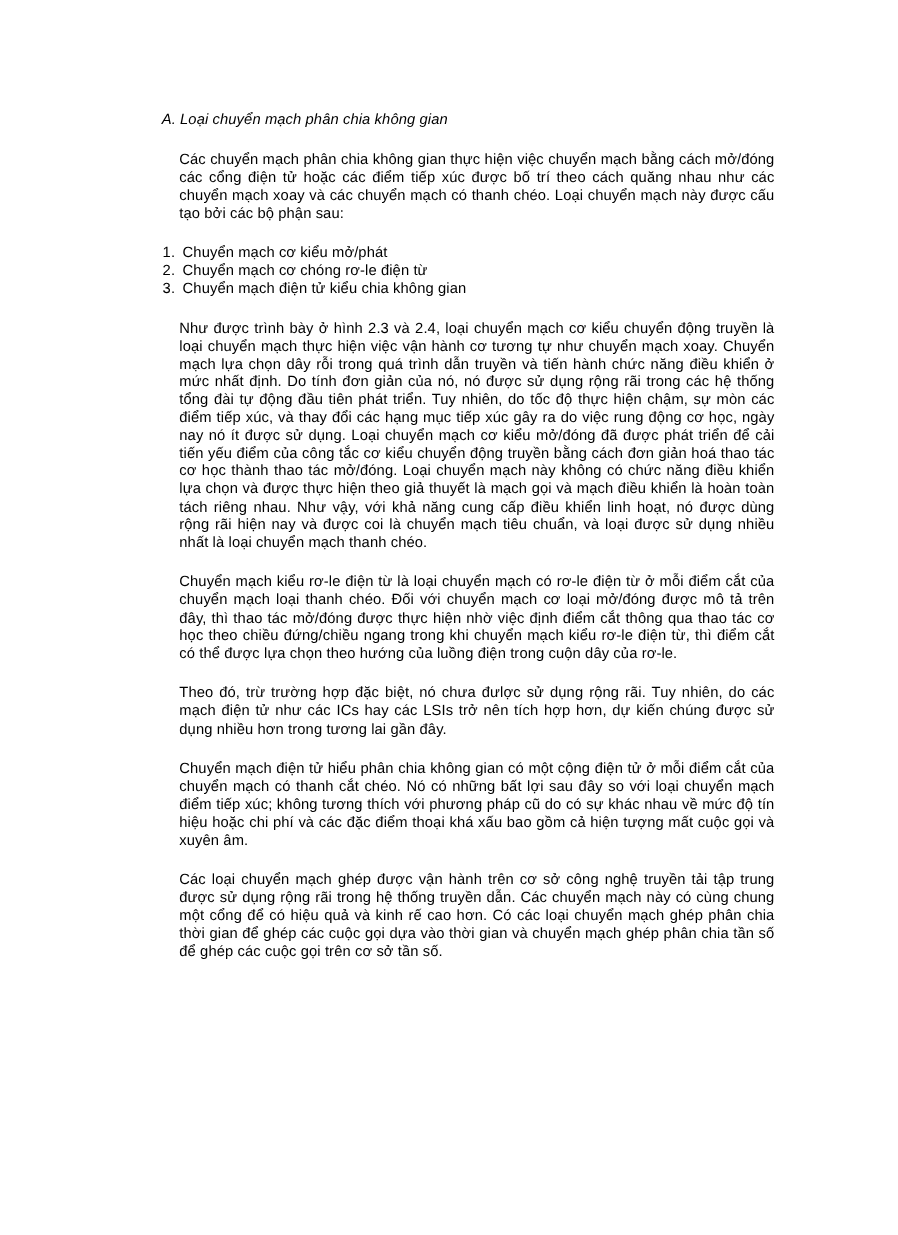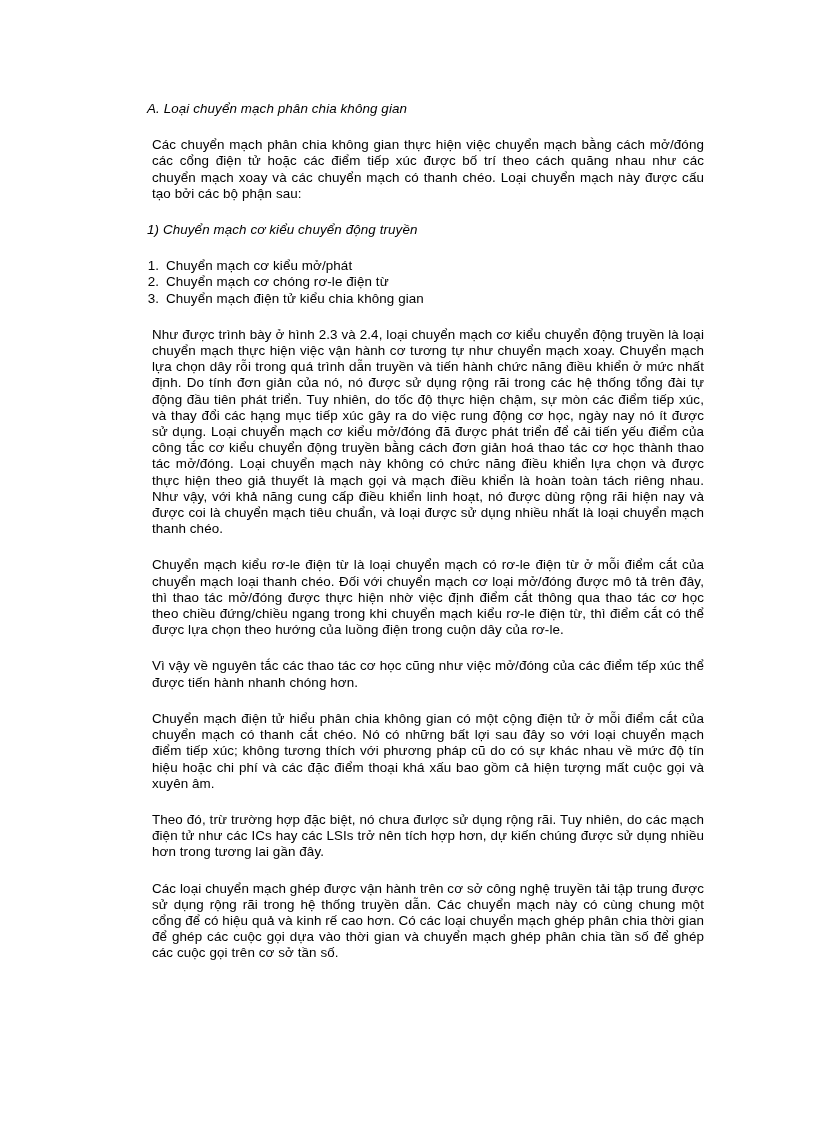--- a/index.html
+++ b/index.html
@@ -25,21 +25,21 @@
     line-height: 16.2px;
     text-align: justify;
     letter-spacing: 0.1px;
   }
   .heading {
     font-style: italic;
     text-align: left;
     margin: 0 0 20px 0;
   }
   .para {
-    margin: 0 0 20px 5px;
+    margin: 0 0 20px 16px;
   }
   ol.num-list {
     margin: 0 0 20px -6px;
     padding-left: 22px;
     text-align: left;
   }
   ol.num-list li {
     padding-left: 3px;
   }
   .page-break-dots {
@@ -59,37 +59,35 @@
 <body>
 
 <div class="page">
 
   <div class="doc-body">
 
     <p class="heading">A. Loại chuyển mạch phân chia không gian</p>
 
     <p class="para">Các chuyển mạch phân chia không gian thực hiện việc chuyển mạch bằng cách mở/đóng các cổng điện tử hoặc các điểm tiếp xúc được bố trí theo cách quăng nhau như các chuyển mạch xoay và các chuyển mạch có thanh chéo. Loại chuyển mạch này được cấu tạo bởi các bộ phận sau:</p>
 
-    <p class="heading">1) Chuyển mạch cơ kiểu chuyển động truyền</p>
 
     <ol class="num-list">
       <li>Chuyển mạch cơ kiểu mở/phát</li>
       <li>Chuyển mạch cơ chóng rơ-le điện từ</li>
       <li>Chuyển mạch điện tử kiểu chia không gian</li>
     </ol>
 
     <p class="para">Như được trình bày ở hình 2.3 và 2.4, loại chuyển mạch cơ kiểu chuyển động truyền là loại chuyển mạch thực hiện việc vận hành cơ tương tự như chuyển mạch xoay. Chuyển mạch lựa chọn dây rỗi trong quá trình dẫn truyền và tiến hành chức năng điều khiển ở mức nhất định. Do tính đơn giản của nó, nó được sử dụng rộng rãi trong các hệ thống tổng đài tự động đầu tiên phát triển. Tuy nhiên, do tốc độ thực hiện chậm, sự mòn các điểm tiếp xúc, và thay đổi các hạng mục tiếp xúc gây ra do việc rung động cơ học, ngày nay nó ít được sử dụng. Loại chuyển mạch cơ kiểu mở/đóng đã được phát triển để cải tiến yếu điểm của công tắc cơ kiểu chuyển động truyền bằng cách đơn giản hoá thao tác cơ học thành thao tác mở/đóng. Loại chuyển mạch này không có chức năng điều khiển lựa chọn và được thực hiện theo giả thuyết là mạch gọi và mạch điều khiển là hoàn toàn tách riêng nhau. Như vậy, với khả năng cung cấp điều khiển linh hoạt, nó được dùng rộng rãi hiện nay và được coi là chuyển mạch tiêu chuẩn, và loại được sử dụng nhiều nhất là loại chuyển mạch thanh chéo.</p>
 
     <p class="para">Chuyển mạch kiểu rơ-le điện từ là loại chuyển mạch có rơ-le điện từ ở mỗi điểm cắt của chuyển mạch loại thanh chéo. Đối với chuyển mạch cơ loại mở/đóng được mô tả trên đây, thì thao tác mở/đóng được thực hiện nhờ việc định điểm cắt thông qua thao tác cơ học theo chiều đứng/chiều ngang trong khi chuyển mạch kiểu rơ-le điện từ, thì điểm cắt có thể được lựa chọn theo hướng của luồng điện trong cuộn dây của rơ-le.</p>
 
-    <p class="para">Vì vậy về nguyên tắc các thao tác cơ học cũng như việc mở/đóng của các điểm tếp xúc thể được tiến hành nhanh chóng hơn.</p>
+
+    <p class="para">Theo đó, trừ trường hợp đặc biệt, nó chưa đưlợc sử dụng rộng rãi. Tuy nhiên, do các mạch điện tử như các ICs hay các LSIs trở nên tích hợp hơn, dự kiến chúng được sử dụng nhiều hơn trong tương lai gần đây.</p>
 
     <p class="para">Chuyển mạch điện tử hiểu phân chia không gian có một cộng điện tử ở mỗi điểm cắt của chuyển mạch có thanh cắt chéo. Nó có những bất lợi sau đây so với loại chuyển mạch điểm tiếp xúc; không tương thích với phương pháp cũ do có sự khác nhau về mức độ tín hiệu hoặc chi phí và các đặc điểm thoại khá xấu bao gồm cả hiện tượng mất cuộc gọi và xuyên âm.</p>
-
-    <p class="para">Theo đó, trừ trường hợp đặc biệt, nó chưa đưlợc sử dụng rộng rãi. Tuy nhiên, do các mạch điện tử như các ICs hay các LSIs trở nên tích hợp hơn, dự kiến chúng được sử dụng nhiều hơn trong tương lai gần đây.</p>
 
 
     <p class="para">Các loại chuyển mạch ghép được vận hành trên cơ sở công nghệ truyền tải tập trung được sử dụng rộng rãi trong hệ thống truyền dẫn. Các chuyển mạch này có cùng chung một cổng để có hiệu quả và kinh rế cao hơn. Có các loại chuyển mạch ghép phân chia thời gian để ghép các cuộc gọi dựa vào thời gian và chuyển mạch ghép phân chia tần số để ghép các cuộc gọi trên cơ sở tần số.</p>
 
   </div>
 
   <div class="page-break-dots"></div>
 
 </div>
 

